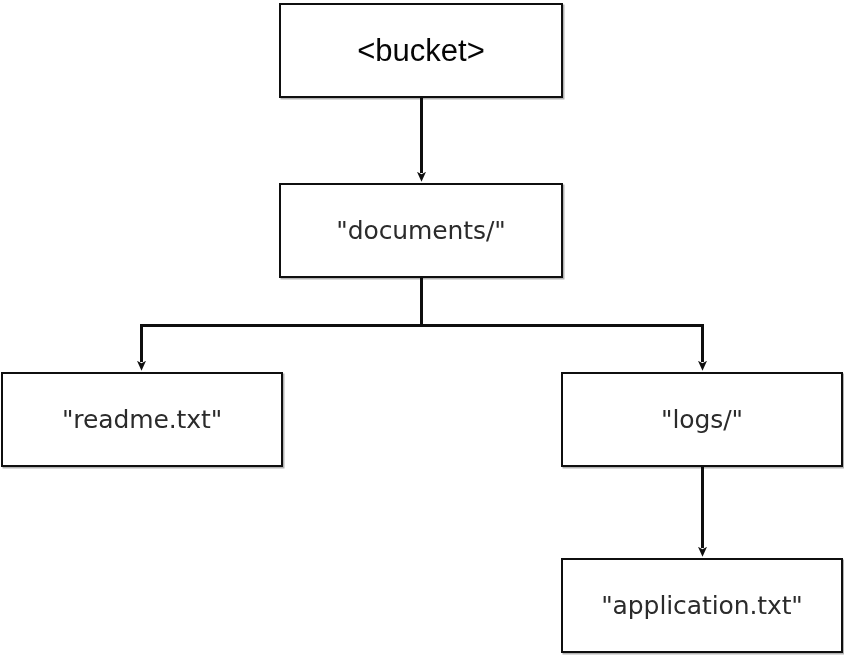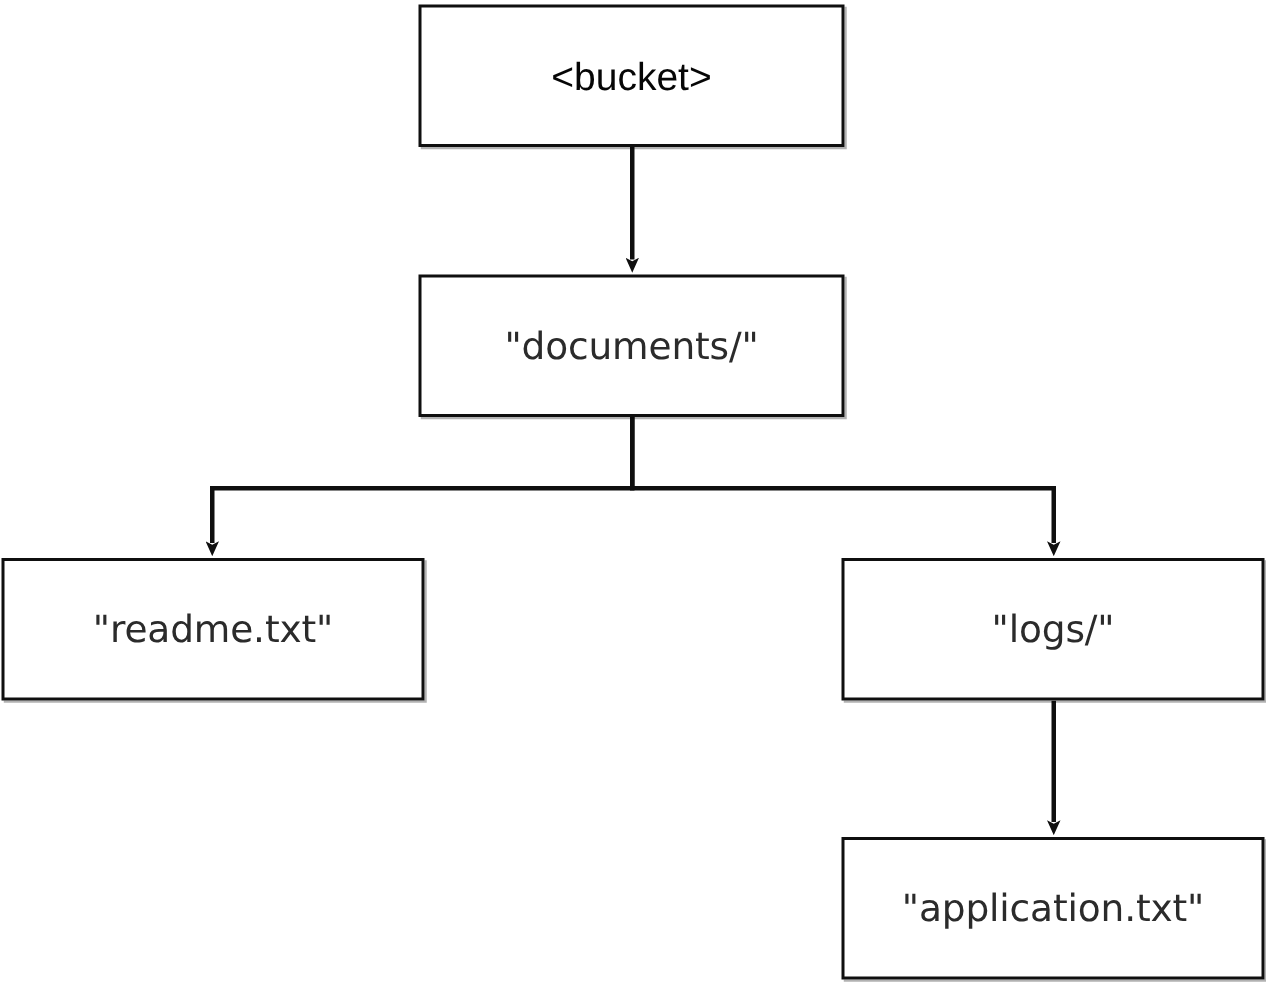--- a/index.html
+++ b/index.html
@@ -40,21 +40,21 @@
     font-family: "DejaVu Sans", sans-serif;
     font-size: 25px;
     line-height: 1;
     color: #2b2b2b;
     white-space: nowrap;
     letter-spacing: -0.1px;
   }
   .node-label.mono-ish {
     font-family: "Liberation Sans", sans-serif;
     color: #060606;
-    font-size: 26px;
+    font-size: 31px;
     letter-spacing: 0px;
   }
 
   
   #node-bucket        { left: 279px; top: 3px;   width: 284px; height: 95px; }
   #node-documents     { left: 279px; top: 183px; width: 284px; height: 95px; }
   #node-readme        { left: 1px;   top: 372px; width: 282px; height: 95px; }
   #node-logs          { left: 561px; top: 372px; width: 282px; height: 95px; }
   #node-application   { left: 561px; top: 558px; width: 282px; height: 95px; }
 </style>

